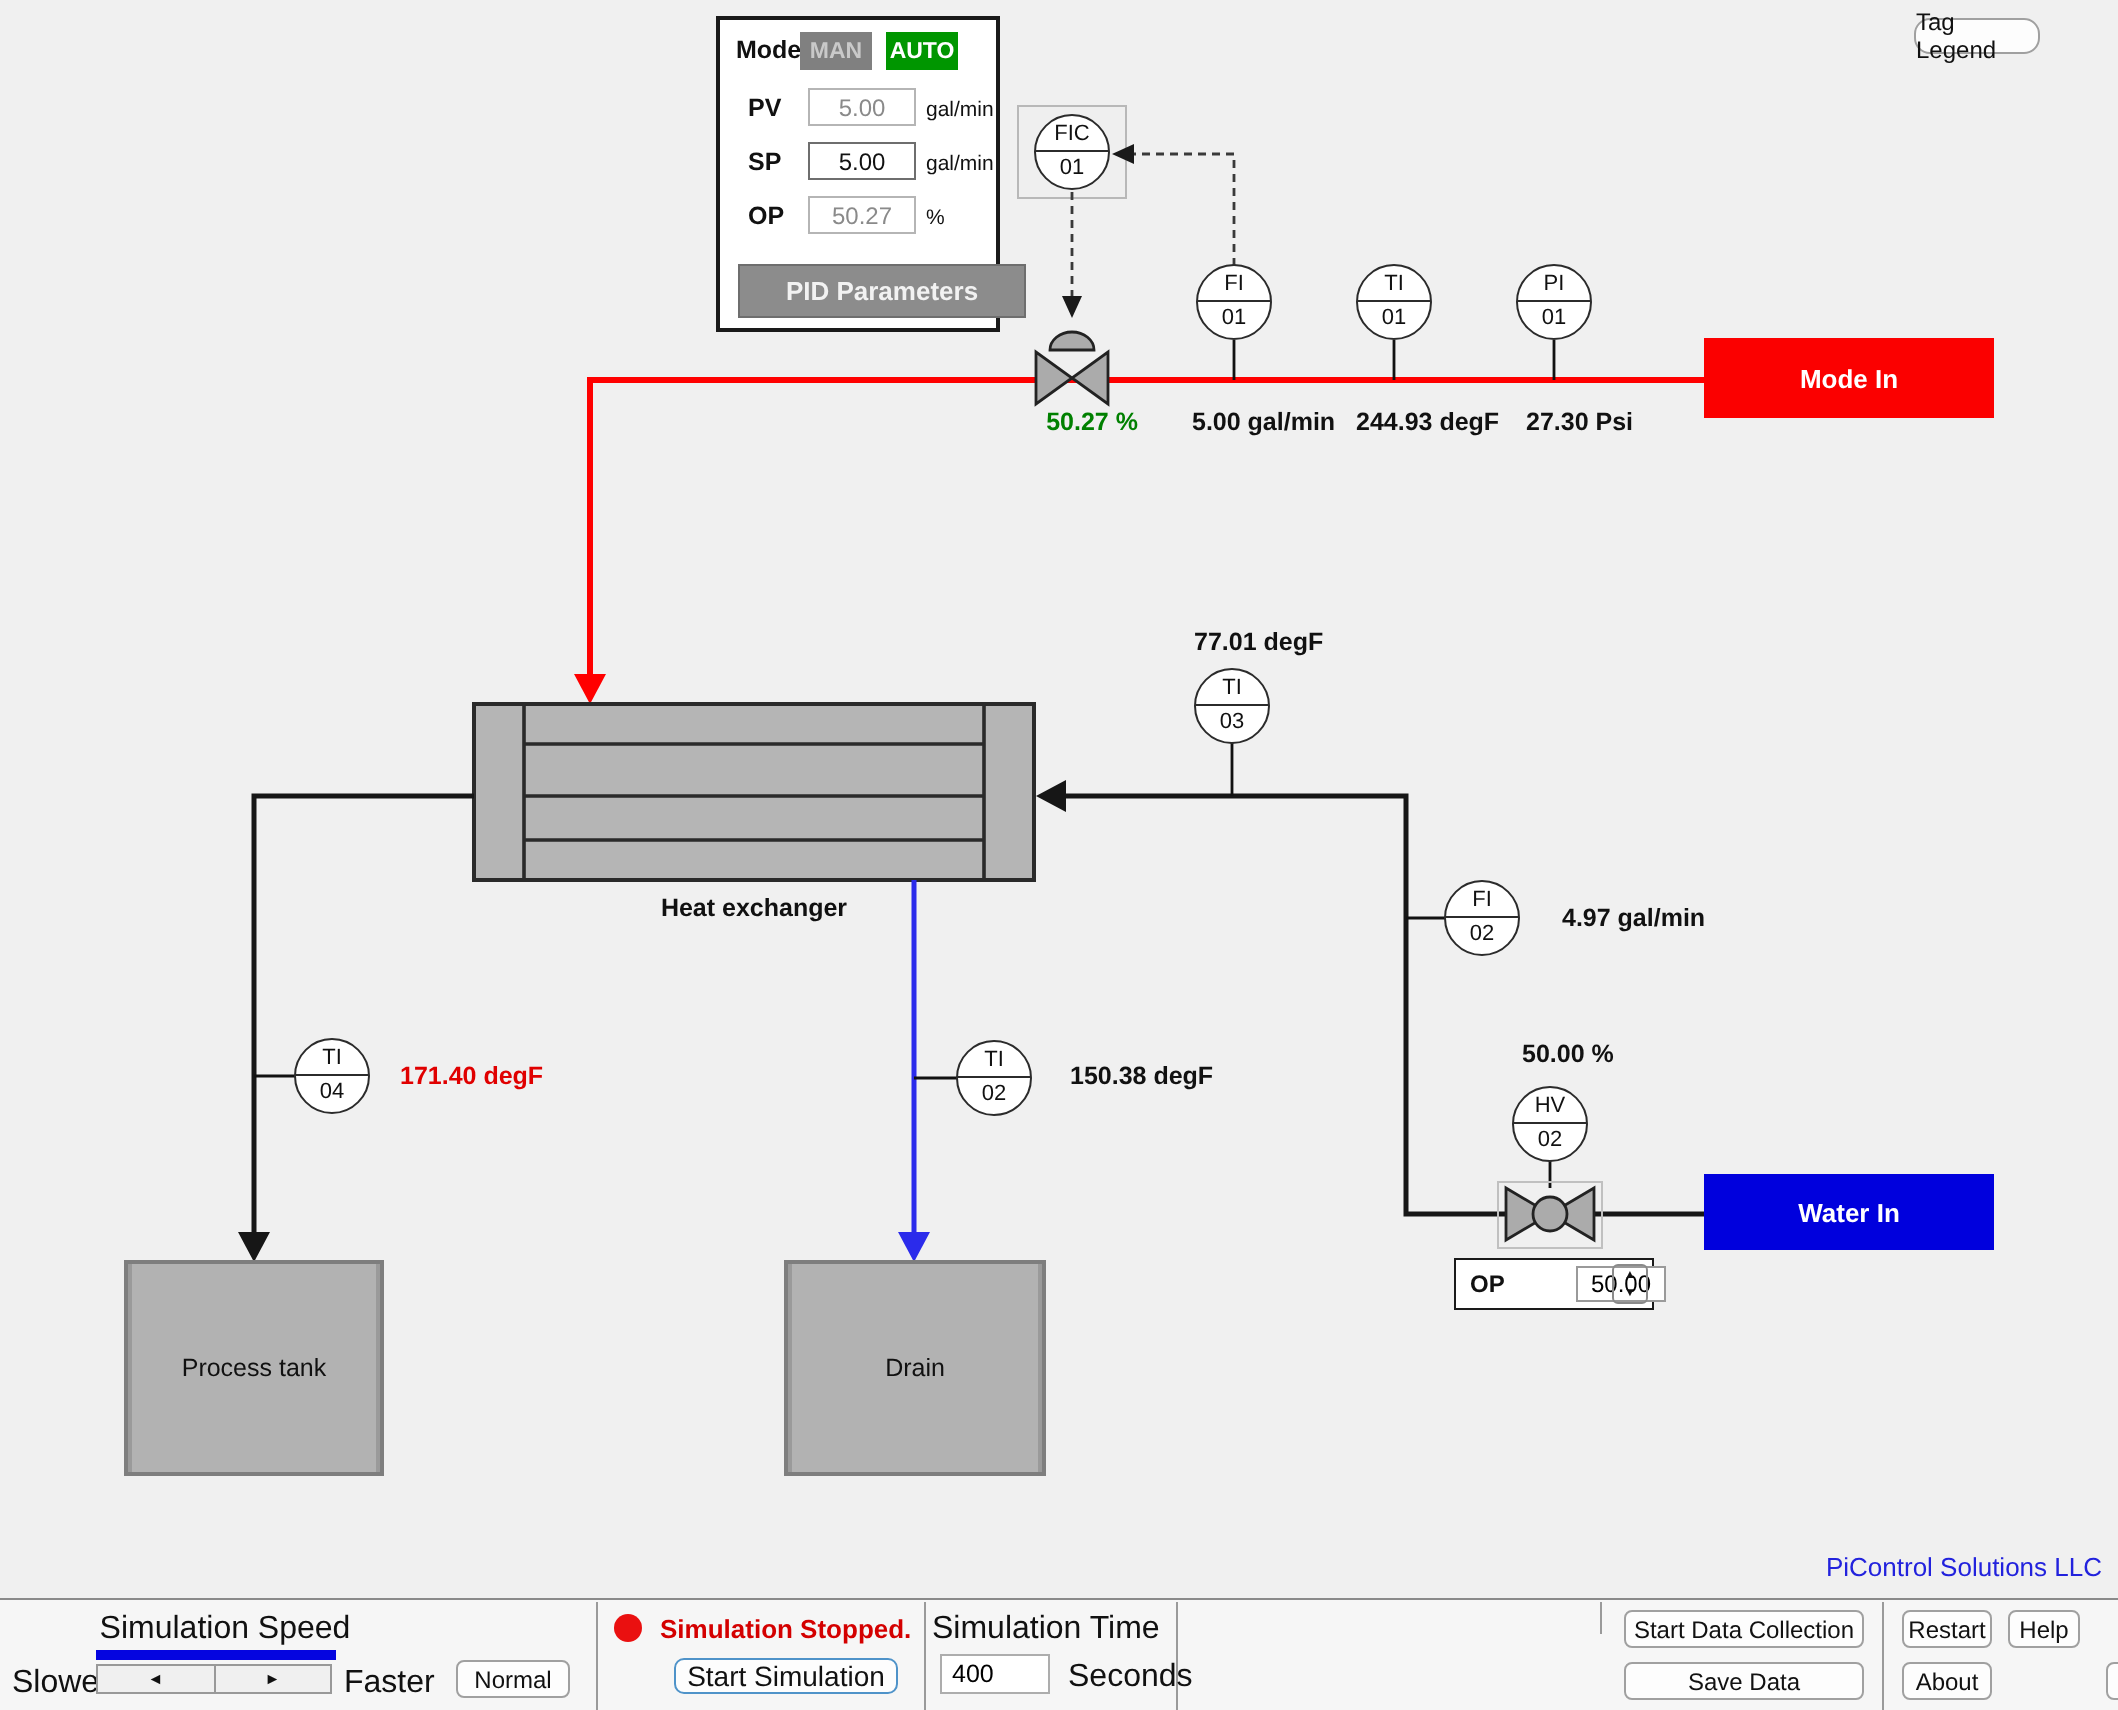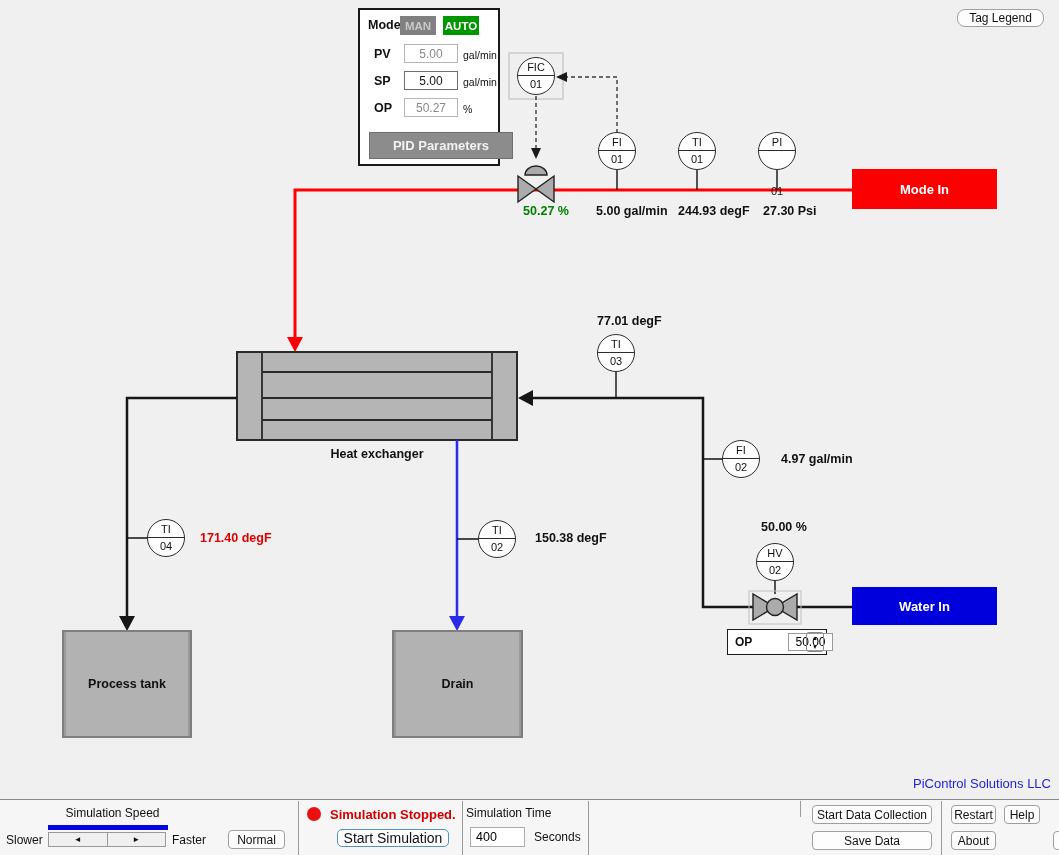--- a/index.html
+++ b/index.html
@@ -22,21 +22,21 @@
   .val.green{color:#008000;}
   .val.red{color:#e00000;}
 
   
   .srcbox{position:absolute;z-index:3;width:145px;display:flex;align-items:center;justify-content:center;
     color:#fff;font-weight:bold;font-size:13px;}
 
   
   .tank{position:absolute;z-index:2;background:#b2b2b2;border:2px solid #7e7e7e;
     box-shadow:inset 2px 0 0 #9a9a9a, inset -2px 0 0 #9a9a9a;
-    display:flex;align-items:center;justify-content:center;font-size:12.5px;font-weight:bold;}
+    display:flex;align-items:center;justify-content:center;font-size:12.5px;font-weight:normal;}
 
   
   #pid-panel{position:absolute;left:358px;top:8px;width:142px;height:158px;background:#fff;
     border:2px solid #1a1a1a;z-index:5;padding-left:45px;}
   #pid-panel .plabel{position:absolute;font-size:12.5px;font-weight:bold;}
   .mode-btn{position:absolute;width:36px;height:19px;display:flex;align-items:center;justify-content:center;
     font-size:11.5px;font-weight:bold;cursor:pointer;}
   .pid-input{position:absolute;width:54px;height:19px;border:1px solid #b5b5b5;background:#fff;
     text-align:center;font-size:12px;font-family:"Liberation Sans",sans-serif;color:#8a8a8a;}
   .pid-input.active{border:1px solid #6e6e6e;color:#111;}
@@ -57,21 +57,21 @@
   #hv-op input{position:absolute;left:28px;top:3px;width:45px;height:18px;border:1px solid #9a9a9a;
     text-align:center;font-size:12px;font-family:"Liberation Sans",sans-serif;margin-left:32px;}
   #hv-op .spin{position:absolute;left:78px;top:2px;width:18px;height:20px;border:1px solid #8a8a8a;
     border-radius:3px;display:flex;flex-direction:column;}
   #hv-op .spin span{flex:1;display:flex;align-items:center;justify-content:center;font-size:6px;cursor:pointer;}
 
   
   #footer{position:absolute;left:0;top:799px;width:1059px;height:56px;background:#f6f6f6;
     border-top:1px solid #8a8a8a;z-index:5;}
   .fdiv{position:absolute;top:1px;bottom:0;width:1px;background:#9a9a9a;}
-  .ftext{position:absolute;font-size:12px;white-space:nowrap;}
+  .ftext{position:absolute;font-size:16px;white-space:nowrap;}
   #speed-track{position:absolute;left:48px;top:25px;width:120px;height:5px;background:#0505e0;}
   #speed-scroll{position:absolute;left:48px;top:32px;width:118px;height:15px;border:1px solid #999;
     background:#f0f0f0;display:flex;z-index:6;}
   #speed-scroll .sb-half{flex:1;display:flex;align-items:center;justify-content:center;font-size:8px;cursor:pointer;}
   #speed-scroll .sb-half:first-child{border-right:1px solid #999;}
   #status-dot{position:absolute;left:307px;top:7px;width:14px;height:14px;border-radius:50%;background:#ea1010;}
   #status-text{position:absolute;left:330px;top:7px;font-size:13px;font-weight:bold;color:#d40000;white-space:nowrap;}
   #sim-time-input{position:absolute;left:470px;top:27px;width:55px;height:20px;border:1px solid #adadad;
     background:#fff;font-size:12.5px;padding-left:5px;font-family:"Liberation Sans",sans-serif;}
   #brand{position:absolute;right:8px;top:776px;font-size:13px;color:#2222dd;z-index:3;}
@@ -125,21 +125,21 @@
     <span class="i-bot">01</span>
   </div>
   <div class="inst" style="left:598px;top:132px;">
     <span class="i-top">FI</span>
     <span class="i-bot">01</span>
   </div>
   <div class="inst" style="left:678px;top:132px;">
     <span class="i-top">TI</span>
     <span class="i-bot">01</span>
   </div>
-  <div class="inst" style="left:758px;top:132px;gap:32px;">
+  <div class="inst" style="left:758px;top:132px;">
     <span class="i-top">PI</span>
     <span class="i-bot">01</span>
   </div>
   <div class="inst" style="left:597px;top:334px;">
     <span class="i-top">TI</span>
     <span class="i-bot">03</span>
   </div>
   <div class="inst" style="left:722px;top:440px;">
     <span class="i-top">FI</span>
     <span class="i-bot">02</span>
@@ -195,21 +195,21 @@
 
   <div id="hv-op">
     <span class="oplab">OP</span>
     <input value="50.00" style="">
     <div class="spin">
       <span>▲</span>
       <span>▼</span>
     </div>
   </div>
 
-  <div class="wbtn" style="left:957px;top:9px;width:87px;height:18px;border-radius:8px;">Tag Legend</div>
+  <div class="wbtn" style="left:957px;top:9px;width:63px;height:18px;border-radius:8px;">Tag Legend</div>
   <div id="brand">PiControl Solutions LLC</div>
 
   <div id="footer">
     <div class="fdiv" style="left:298px;"></div>
     <div class="fdiv" style="left:462px;"></div>
     <div class="fdiv" style="left:588px;"></div>
     <div class="fdiv" style="left:800px;height:16px;bottom:auto;"></div>
     <div class="fdiv" style="left:941px;"></div>
 
     <div class="ftext" style="left:40px;top:6px;width:145px;text-align:center;">Simulation Speed</div>

